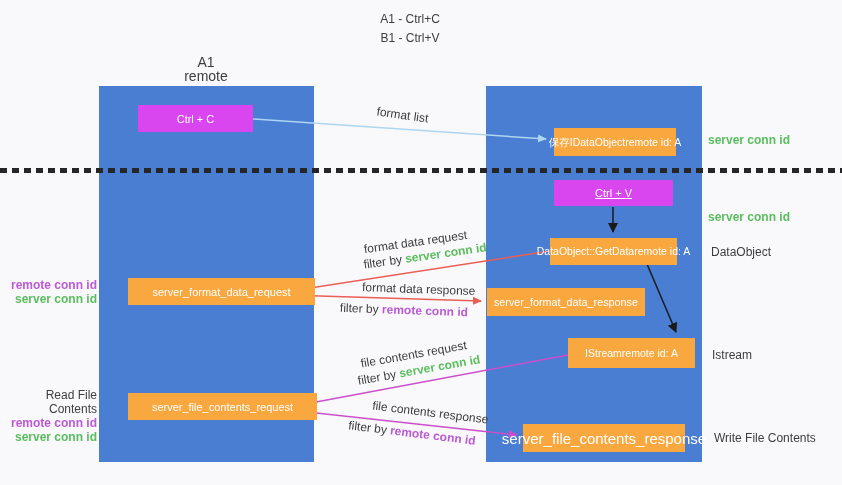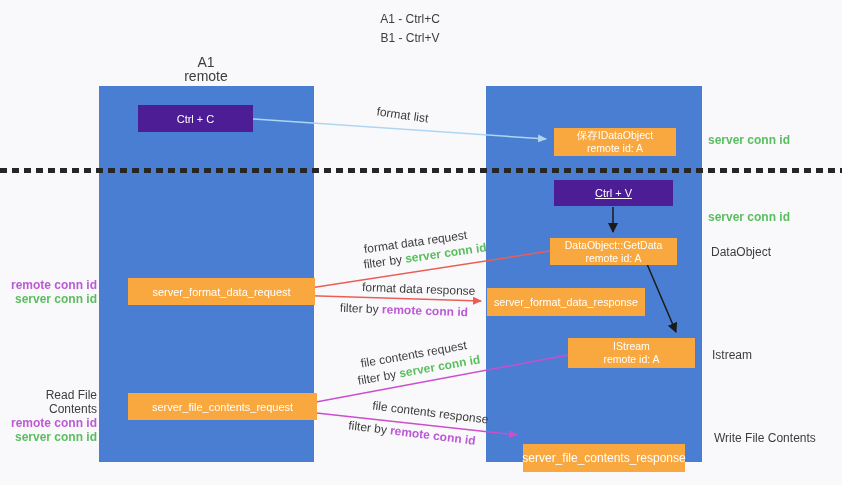--- a/index.html
+++ b/index.html
@@ -18,33 +18,33 @@
   .lane { position:absolute; top:86px; height:376px; background:#4a7ed2; }
   .lane.left { left:99px; width:215px; }
   .lane.right { left:486px; width:216px; }
 
   .dotted-line { position:absolute; left:0; top:168px; width:842px; height:5px;
                  background:repeating-linear-gradient(90deg,#262626 0 7px,transparent 7px 12px);
                  z-index:5; }
 
   .node { position:absolute; display:flex; align-items:center; justify-content:center;
           color:#ffffff; font-size:11px; white-space:nowrap; z-index:4; text-align:center; }
-  .node.two-line { flex-direction:column; font-size:10.5px; line-height:13px; }
-  .green { background:#4c1d95; }
+  .node.two-line { flex-direction:row; font-size:10.5px; line-height:13px; }
+  .green { background:#d946ef; }
   .orange { background:#f9a840; }
 
   .n-ctrl-c   { left:138px; top:105px; width:115px; height:27px; }
   .n-save     { left:554px; top:128px; width:122px; height:28px; }
   .n-ctrl-v   { left:554px; top:180px; width:119px; height:26px;text-decoration:underline; }
   .n-getdata  { left:550px; top:238px; width:127px; height:27px; }
   .n-freq     { left:128px; top:278px; width:187px; height:27px; }
   .n-fres     { left:487px; top:288px; width:158px; height:28px; font-size:10.8px; }
   .n-istream  { left:568px; top:338px; width:127px; height:30px; }
   .n-fileq    { left:128px; top:393px; width:189px; height:27px; }
-  .n-files    { left:523px; top:424px; width:162px; height:28px; font-size:12px;margin-top:20px; }
+  .n-files    { left:523px; top:424px; width:162px; height:28px; font-size:15px; }
 
   .arrow-label { position:absolute; font-size:12px; color:#3d3d3d; white-space:nowrap;
                  z-index:6; text-align:center; }
   .conn-green  { color:#5abe5e; font-weight:bold; }
   .conn-purple { color:#bb5ad4; font-weight:bold; }
 
   .lbl-format-list   { left:355px; top:108px; width:95px;  transform:rotate(8deg); }
   .lbl-fdr           { left:363px; top:235px; width:105px; transform:rotate(-8deg); }
   .lbl-fdr-filter    { left:360px; top:249px; width:130px; transform:rotate(-8deg); }
   .lbl-fds           { left:362px; top:282px; width:108px; transform:rotate(2deg); }

